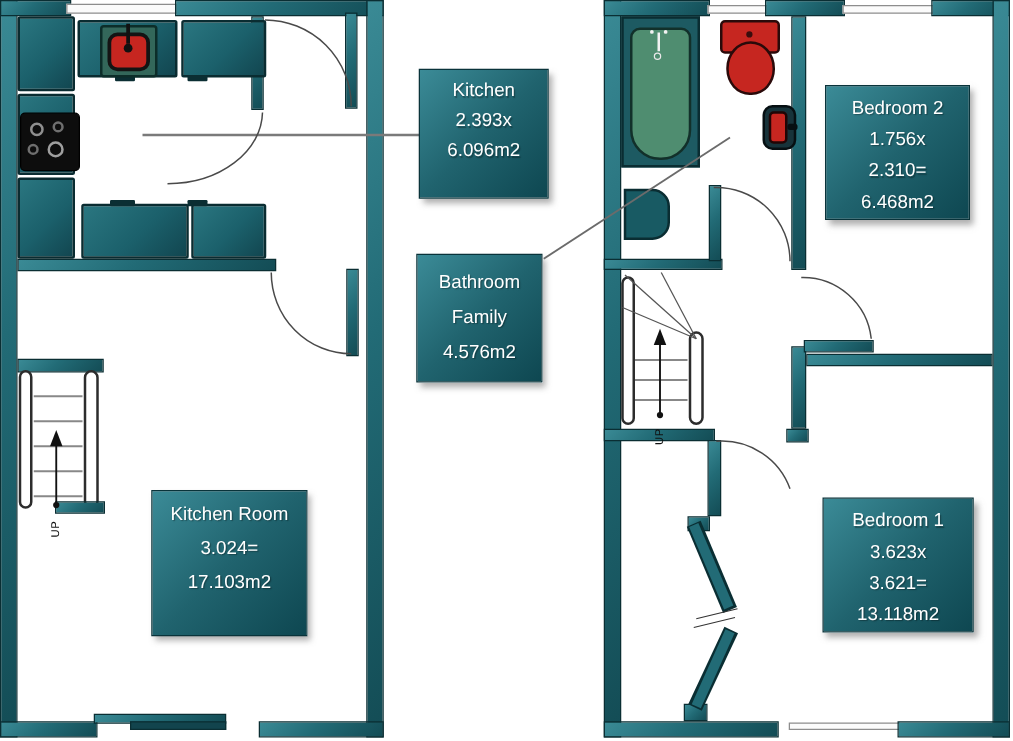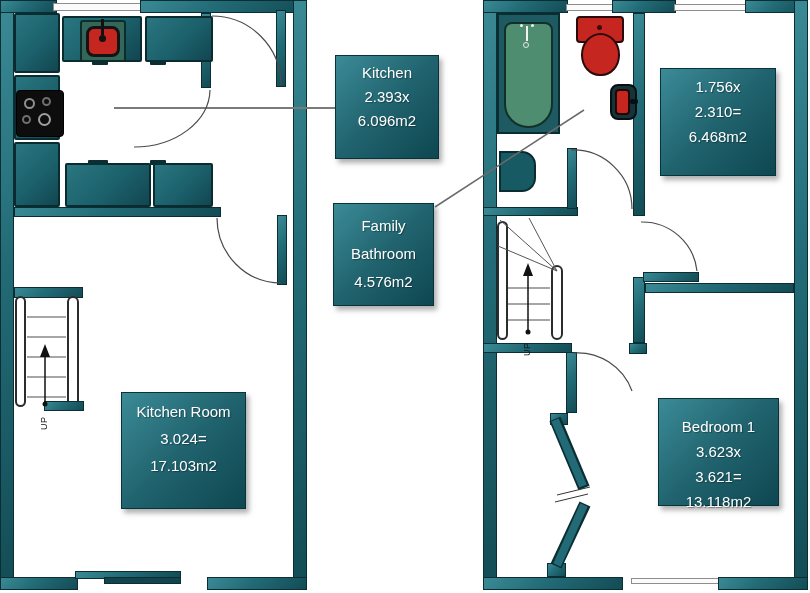--- a/index.html
+++ b/index.html
@@ -172,37 +172,38 @@
     </g>
   </svg>
 
   <div class="label-box" style="left:335px;top:55px;width:104px;height:104px;line-height:24px;padding-top:5px;">
     <div>Kitchen</div>
     <div>2.393x</div>
     <div>6.096m2</div>
   </div>
 
   <div class="label-box" style="left:333px;top:203px;width:101px;height:103px;line-height:28px;padding-top:8px;">
+    <div>Bathroom</div>
     <div>Family</div>
-    <div>Bathroom</div>
     <div>4.576m2</div>
   </div>
 
   <div class="label-box" style="left:121px;top:392px;width:125px;height:117px;line-height:27px;padding-top:5px;">
     <div>Kitchen Room</div>
     <div>3.024=</div>
     <div>17.103m2</div>
   </div>
 
   <div class="label-box" style="left:660px;top:68px;width:116px;height:108px;line-height:25px;padding-top:5px;">
+    <div>Bedroom 2</div>
     <div>1.756x</div>
     <div>2.310=</div>
     <div>6.468m2</div>
   </div>
 
-  <div class="label-box" style="left:658px;top:398px;width:121px;height:108px;line-height:25px;padding-top:15px;">
+  <div class="label-box" style="left:658px;top:398px;width:121px;height:108px;line-height:25px;padding-top:5px;">
     <div>Bedroom 1</div>
     <div>3.623x</div>
     <div>3.621=</div>
     <div>13.118m2</div>
   </div>
 
 </div>
 
 </body></html>

